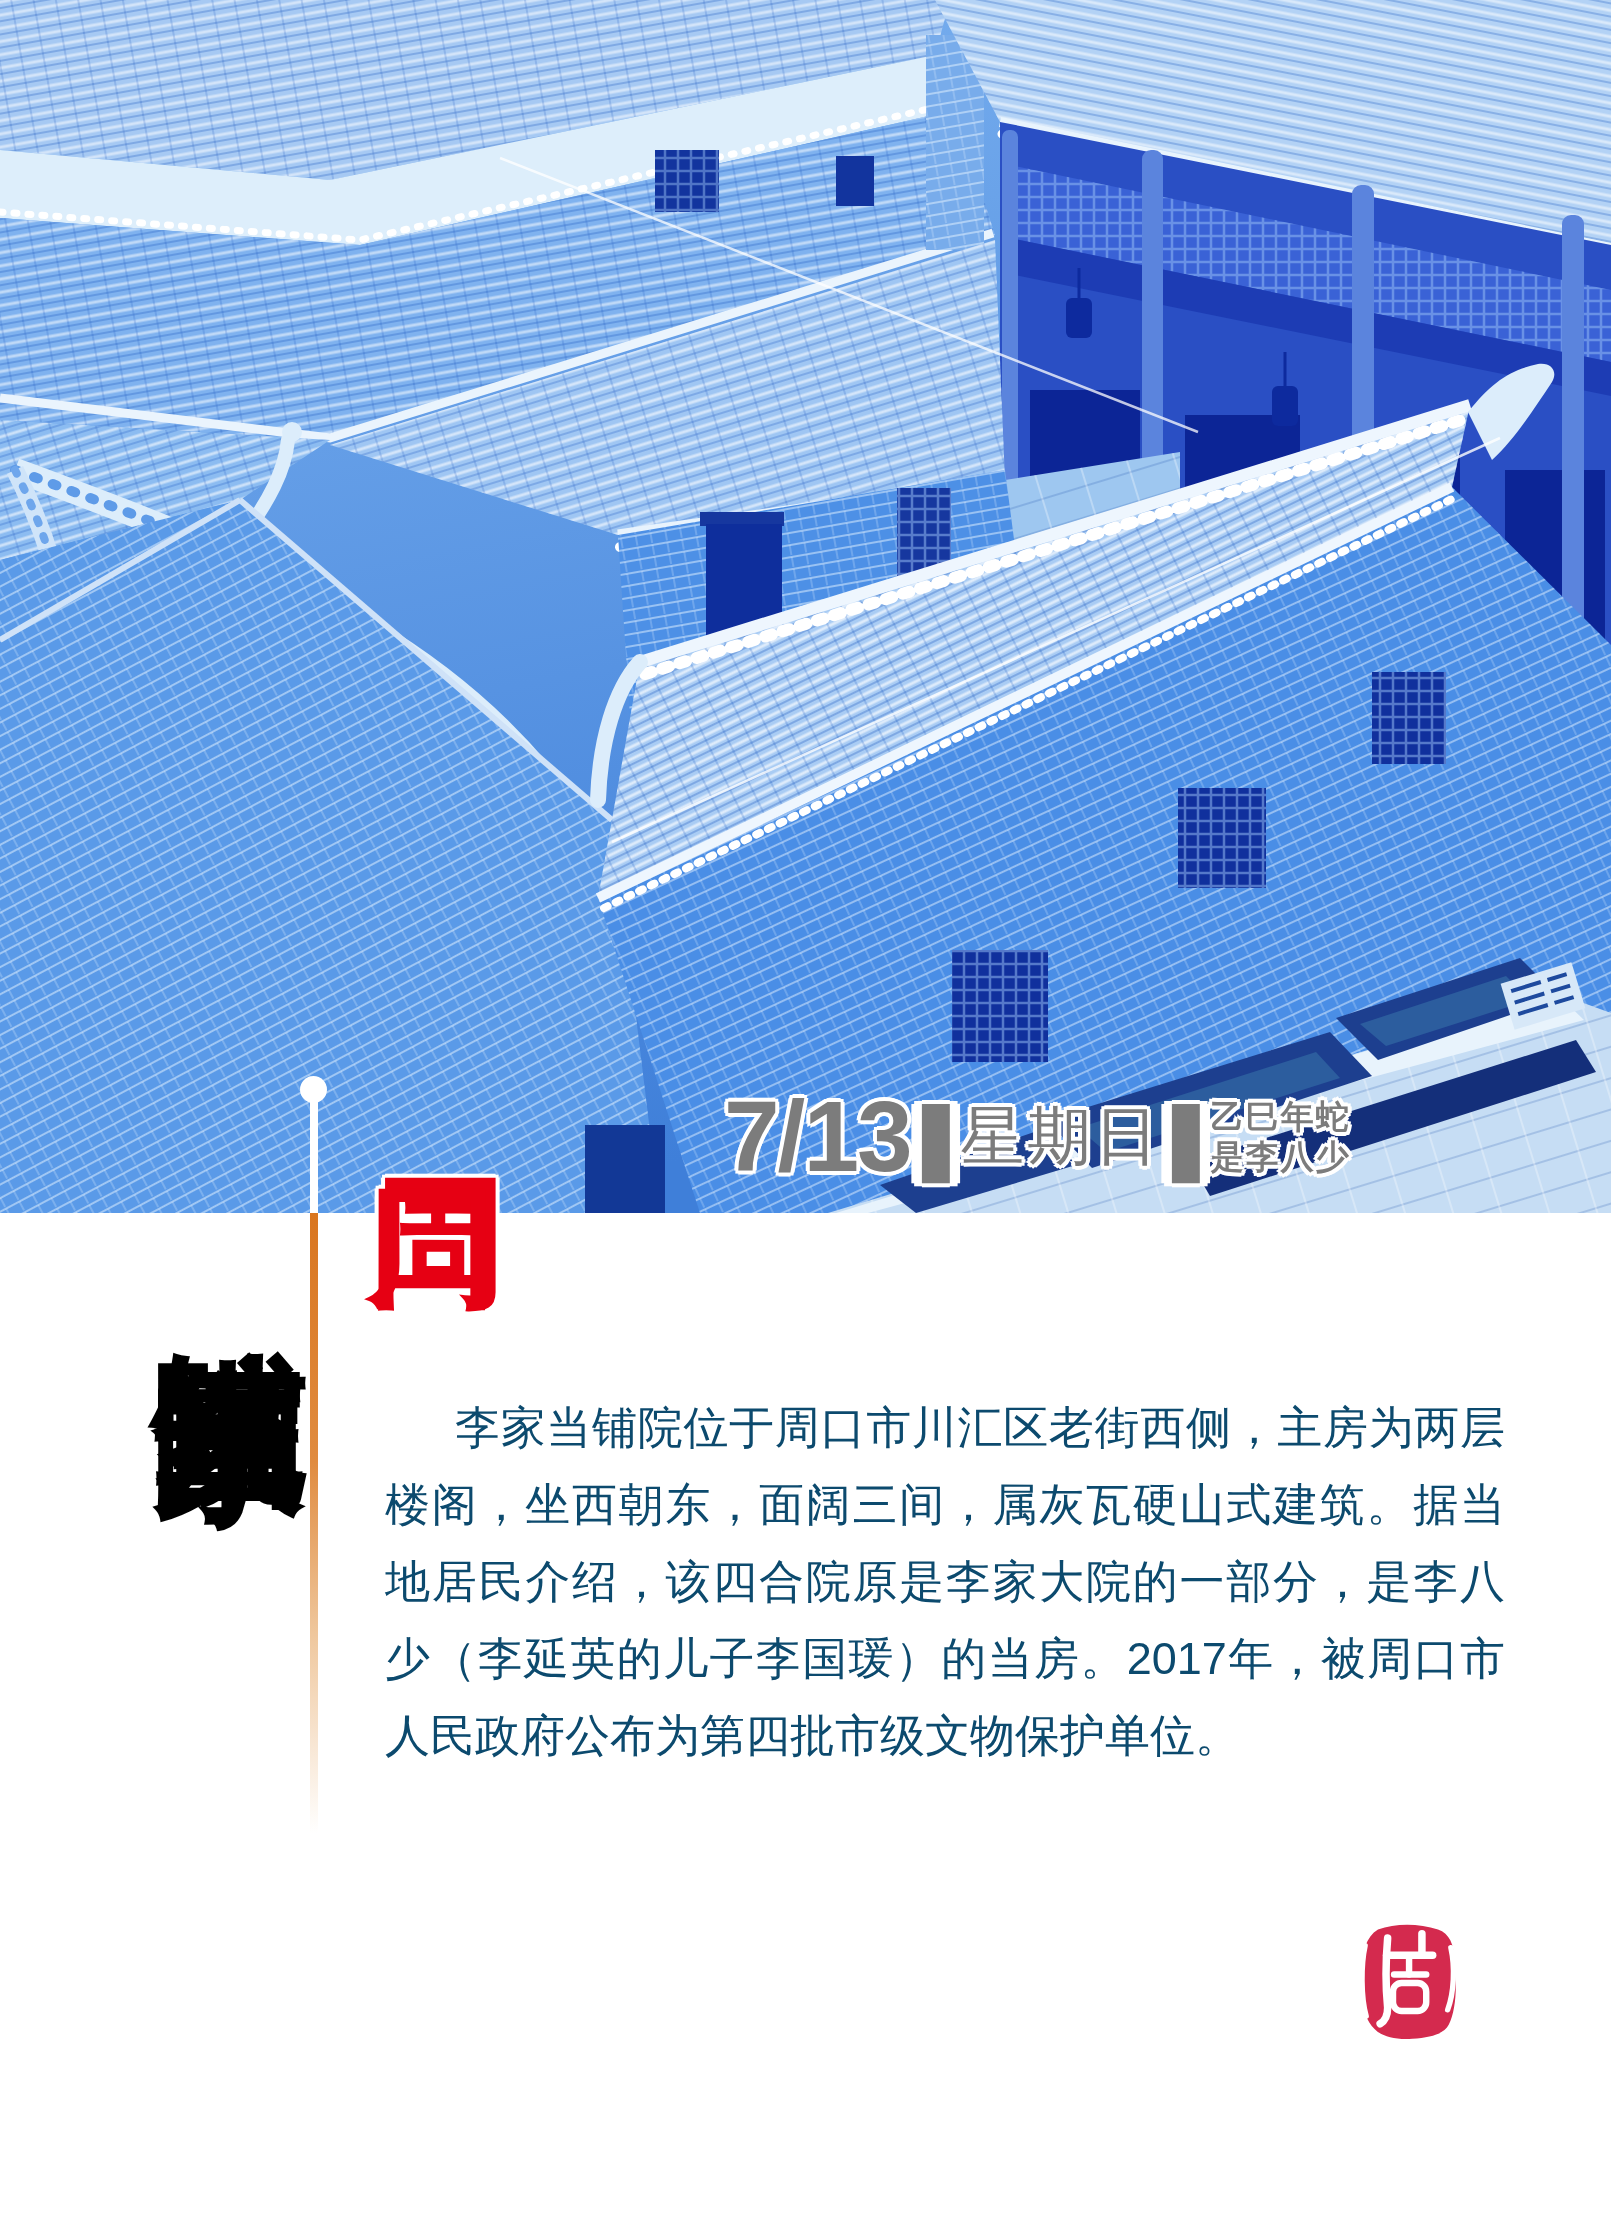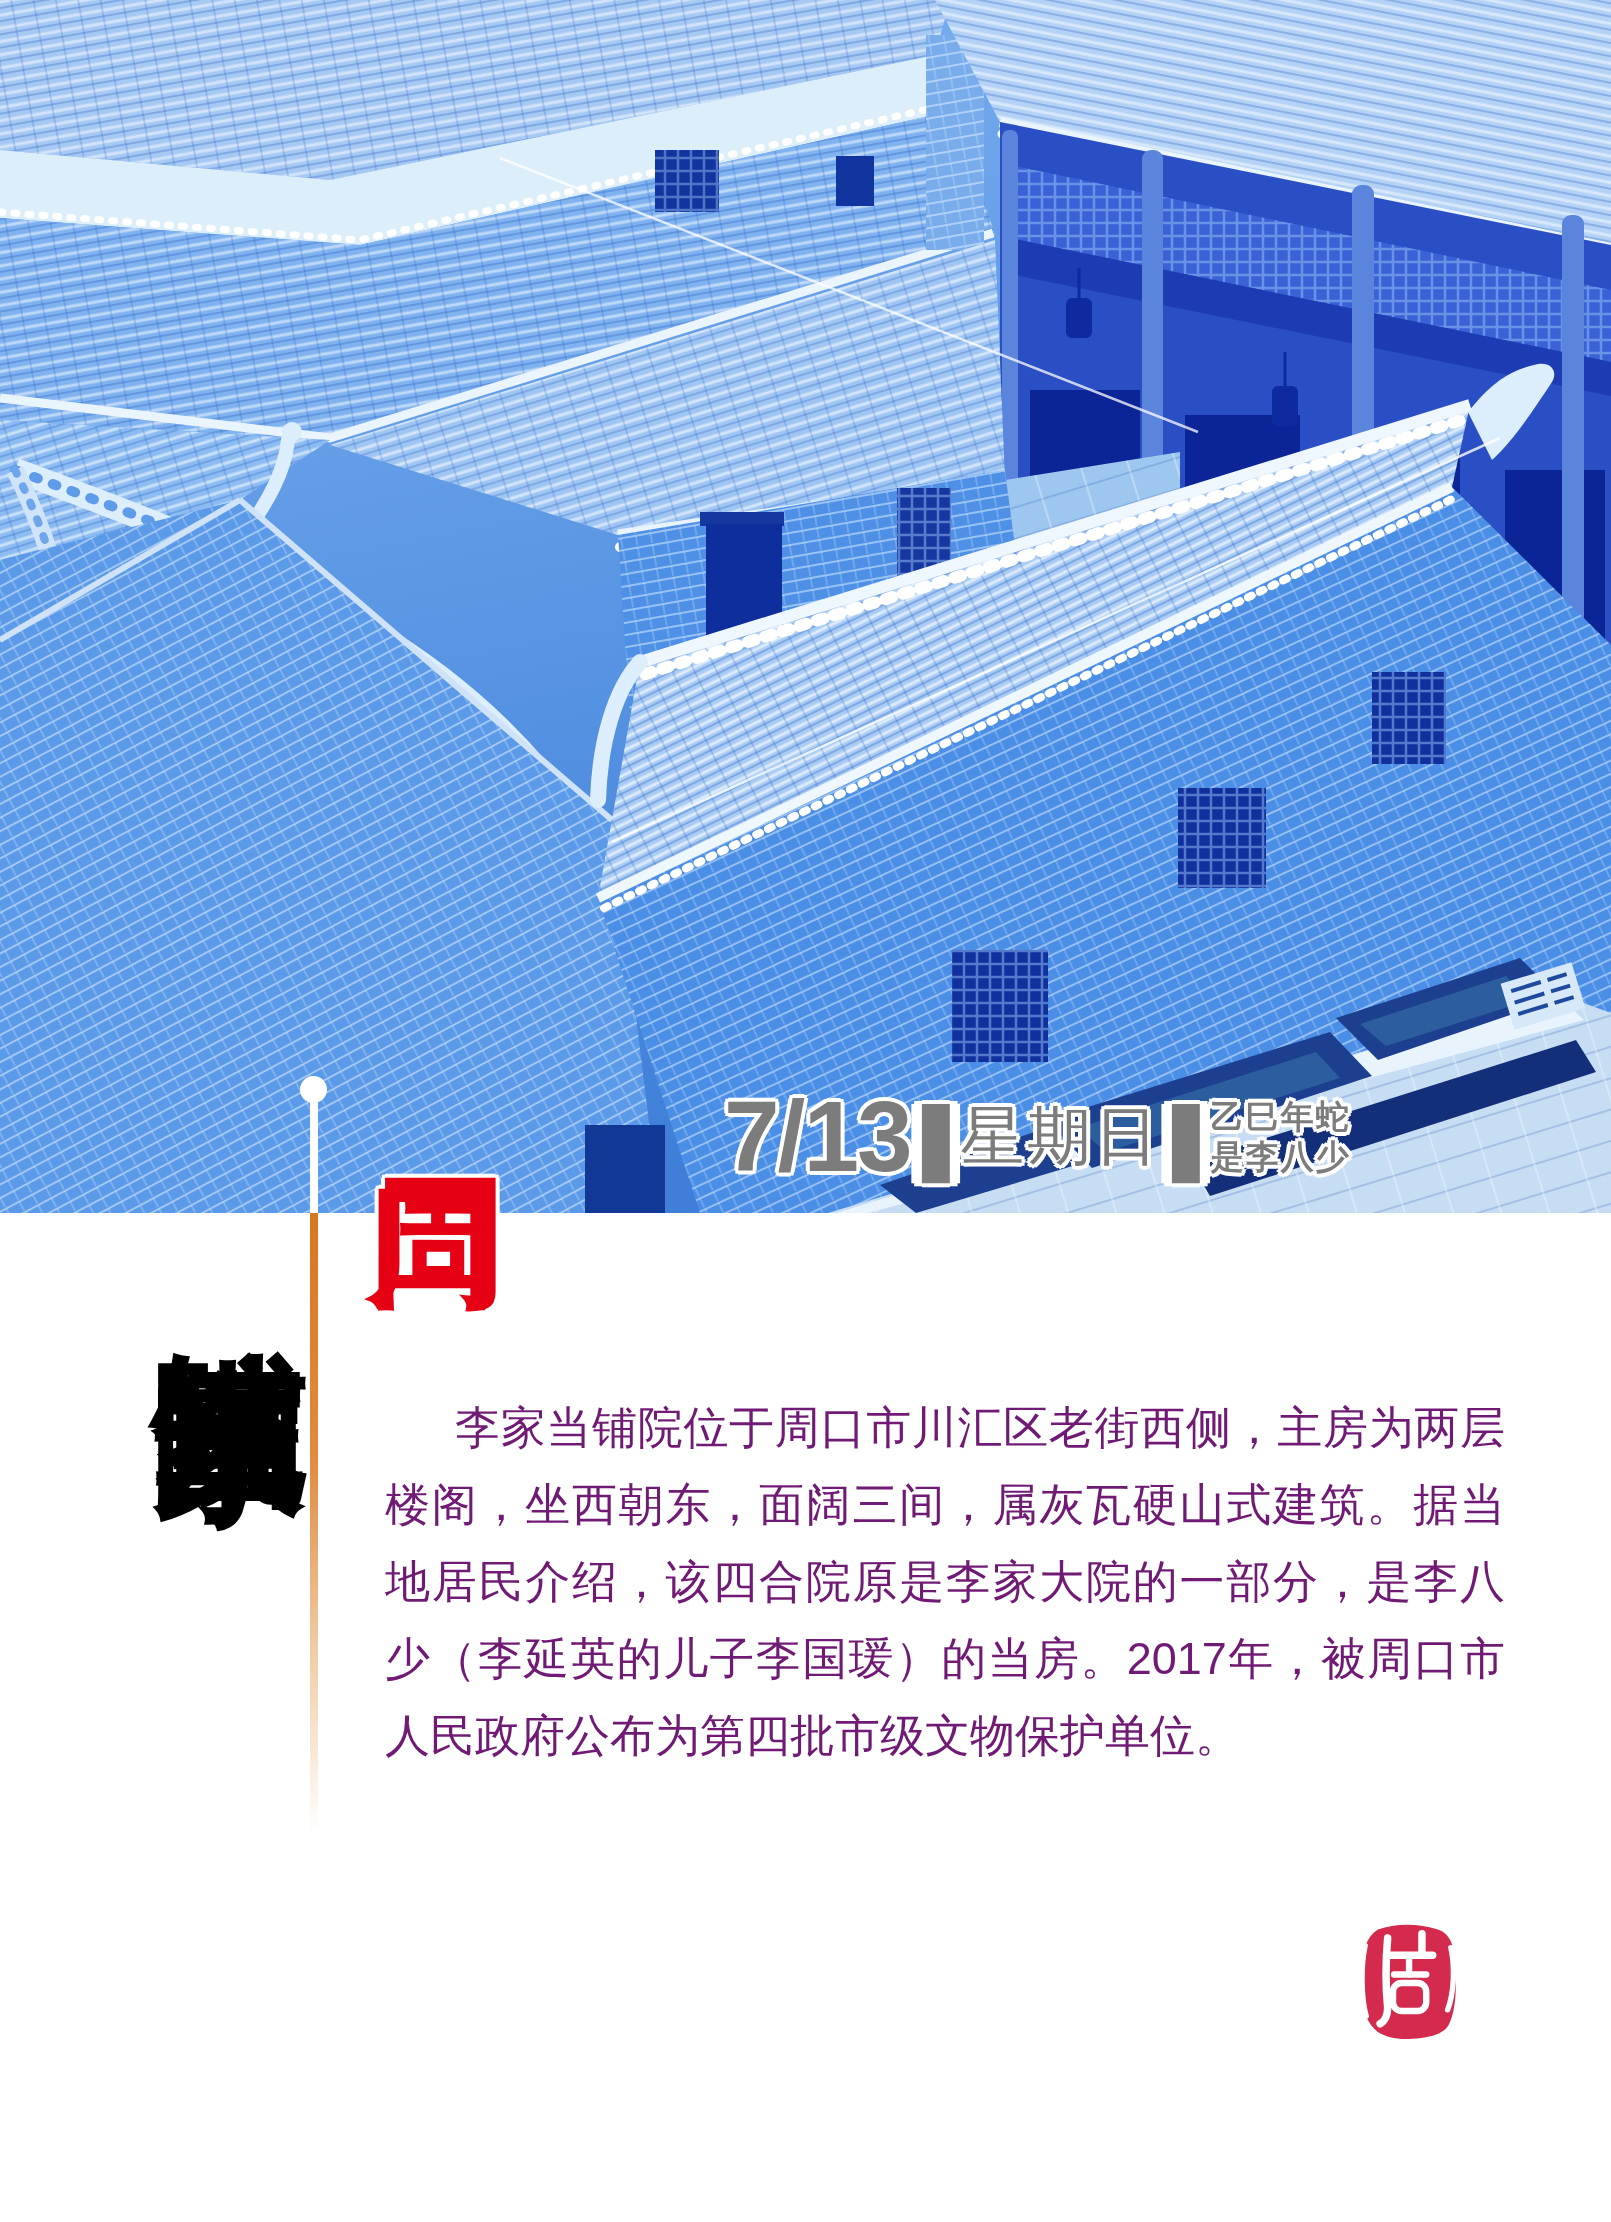--- a/index.html
+++ b/index.html
@@ -28,21 +28,21 @@
         font-family:"Liberation Serif","DejaVu Serif",serif;font-weight:700;font-size:142px;
         line-height:1;letter-spacing:22px;color:#e60013;
         text-shadow:4px 0 0 #fff,-4px 0 0 #fff,0 4px 0 #fff,0 -4px 0 #fff,
                     3px 3px 0 #fff,-3px 3px 0 #fff,3px -3px 0 #fff,-3px -3px 0 #fff;}
   
   .vtitle{position:absolute;left:152px;top:1242px;writing-mode:vertical-rl;text-orientation:upright;
           font-family:"Liberation Serif","DejaVu Serif",serif;font-weight:700;font-size:156px;
           line-height:1;letter-spacing:-5px;color:#000000;}
   
   .desc{position:absolute;left:385px;top:1389px;width:1120px;margin:0;font-size:45px;line-height:77px;
-        text-align:justify;text-indent:70px;color:#701a75;font-weight:500;}
+        text-align:justify;text-indent:70px;color:#0c4a6e;font-weight:500;}
   
   .seal{position:absolute;left:1354px;top:1922px;width:108px;height:120px;}
 </style>
 </head>
 <body>
 
 <div class="page">
 
   <div class="photo-wrap">
     <svg viewBox="0 0 1611 1213" preserveAspectRatio="none">

